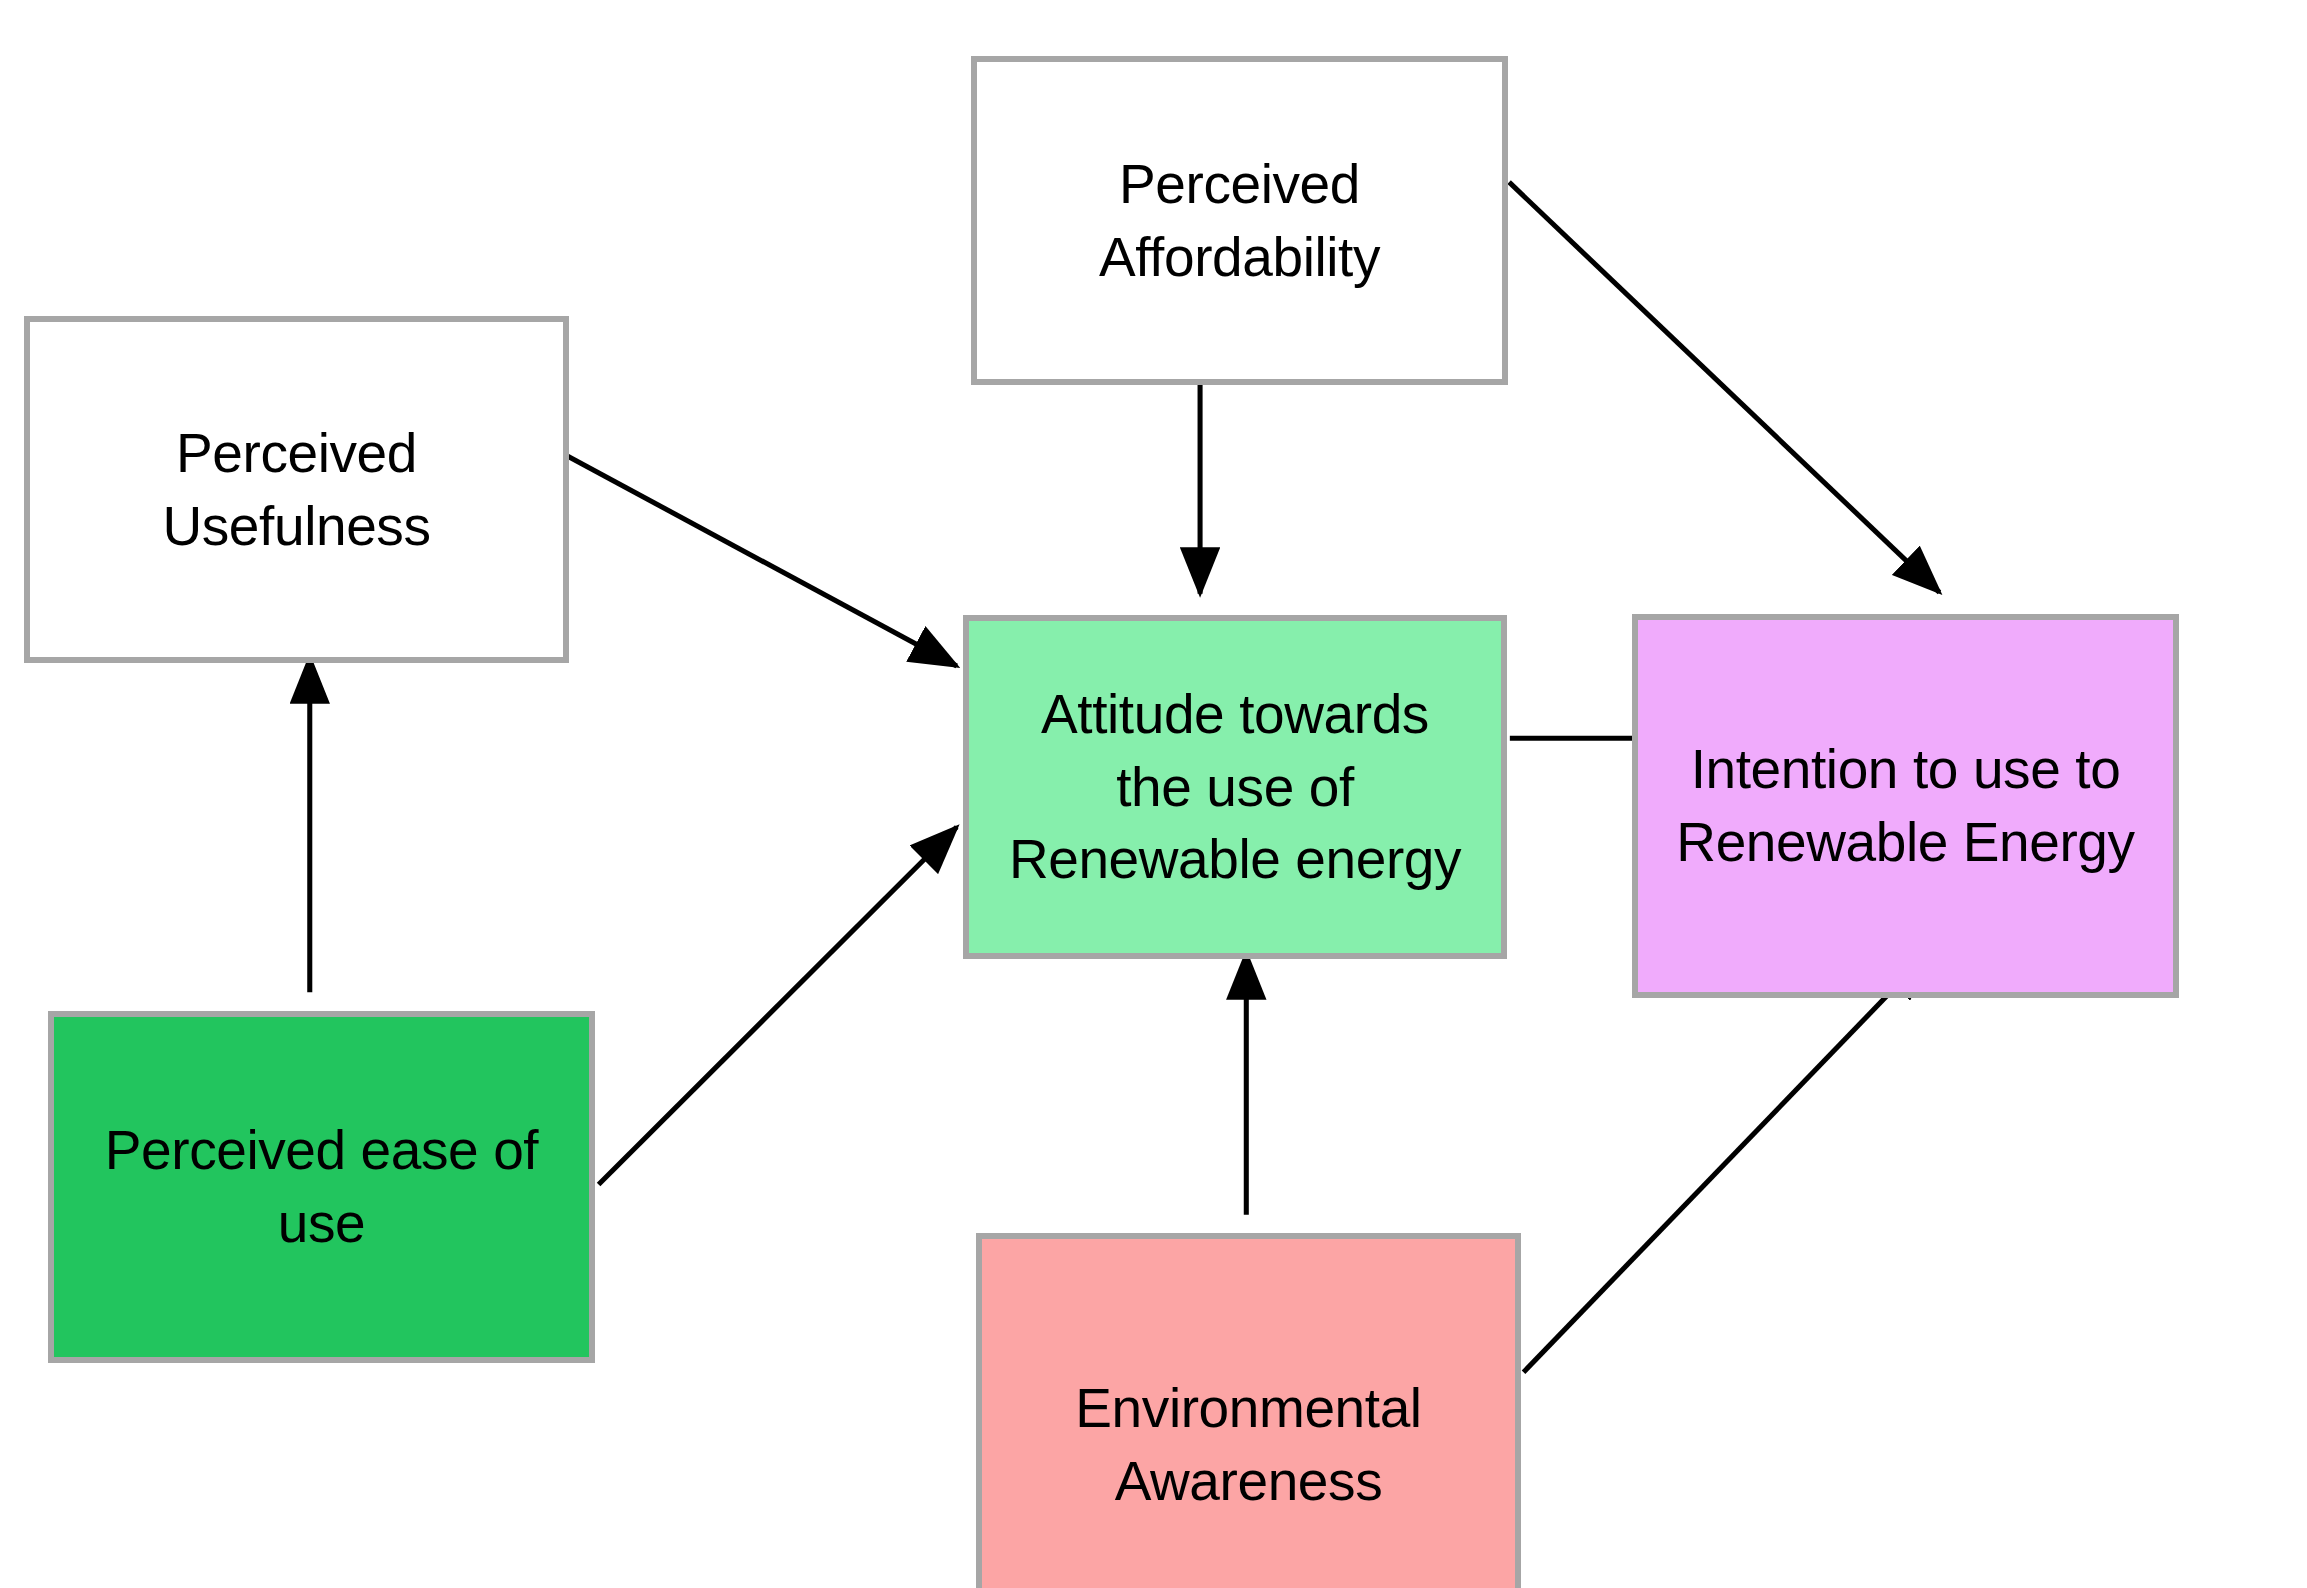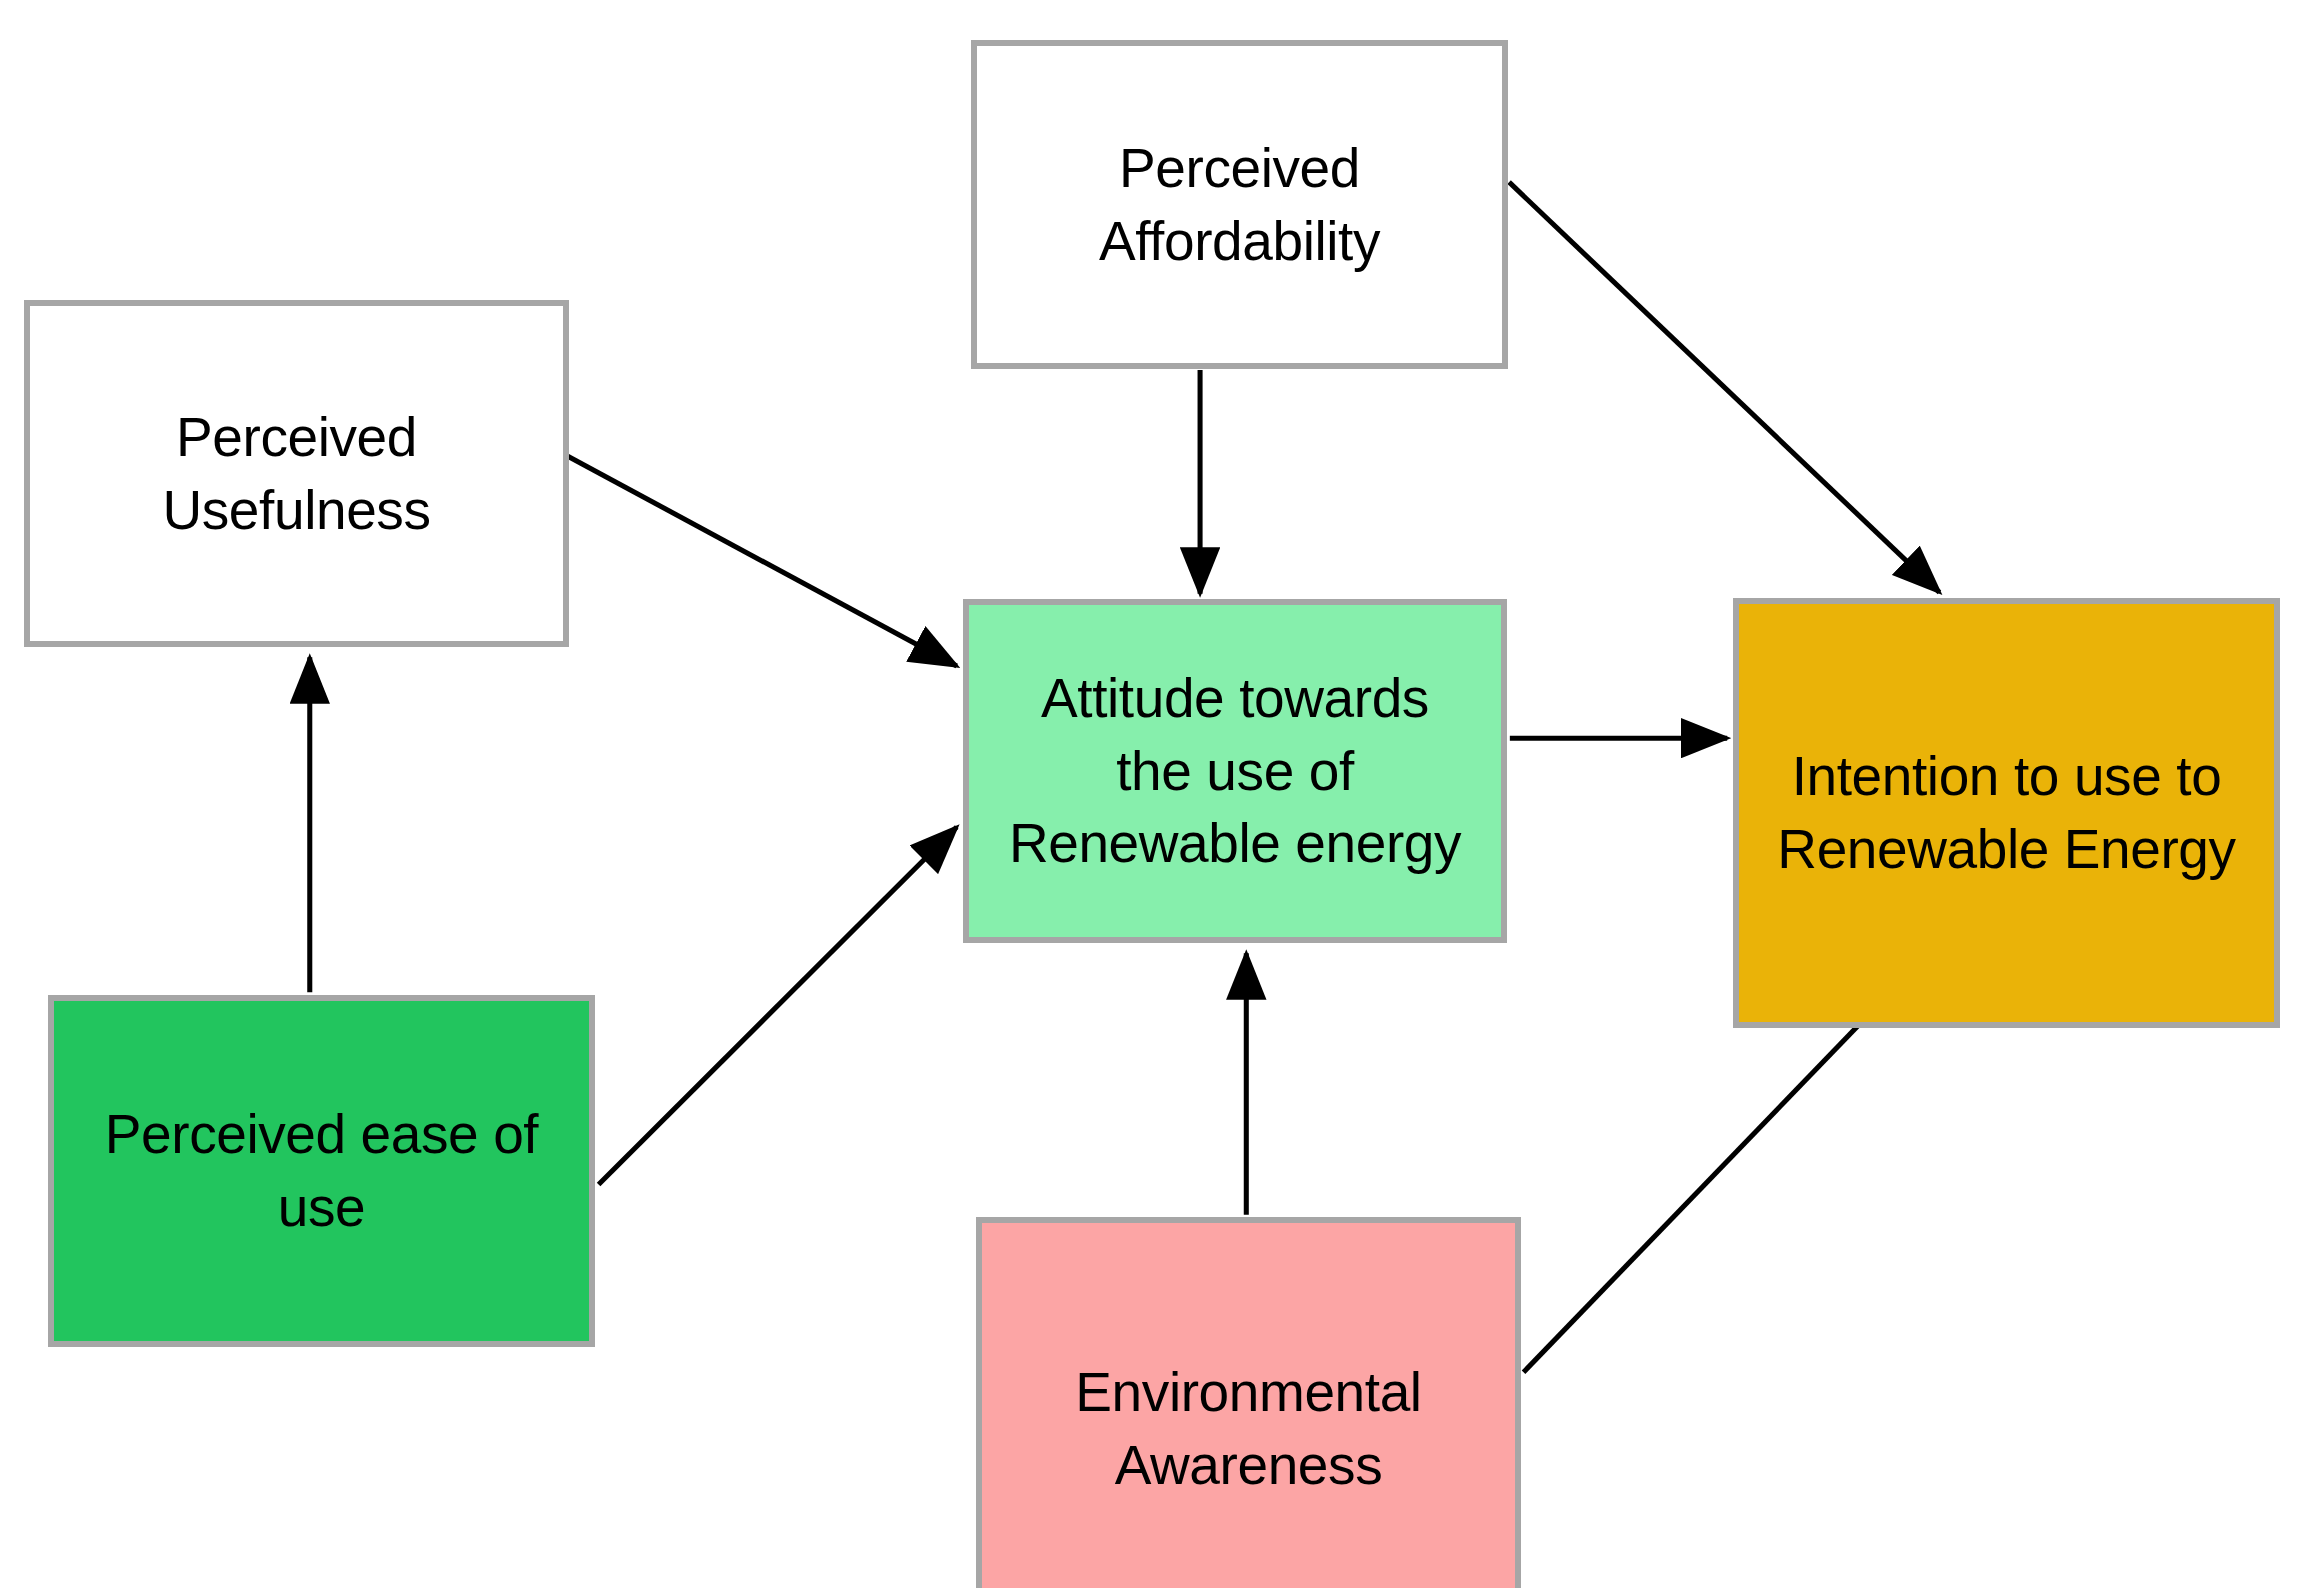--- a/index.html
+++ b/index.html
@@ -18,20 +18,21 @@
   .node {
     position: absolute;
     box-sizing: border-box;
     background: #ffffff;
     border: 6.5px solid #a6a6a6;
     display: flex;
     align-items: center;
     justify-content: center;
     text-align: center;
     z-index: 2;
+    margin-top: 16px;
   }
   .node-label {
     font-family: "Liberation Sans", sans-serif;
     font-size: 55px;
     line-height: 1.32;
     color: #000000;
     padding: 0 20px;
     white-space: pre-line;
     letter-spacing: -0.4px;
   }
@@ -76,21 +77,21 @@
     <span class="node-label">Perceived
 Affordability</span>
   </div>
 
   <div class="node" style="left: 963px; top: 599px; width: 544px; height: 344px; border-color: rgb(166, 166, 166); background: #86efac;">
     <span class="node-label">Attitude towards
 the use of
 Renewable energy</span>
   </div>
 
-  <div class="node" style="left: 1733px; top: 598px; width: 547px; height: 430px; border-color: rgb(166, 166, 166); background: #eab308;">
+  <div class="node" style="left: 1632px; top: 598px; width: 547px; height: 384px; border-color: rgb(166, 166, 166); background: #f0abfc;">
     <span class="node-label">Intention to use to
 Renewable Energy</span>
   </div>
 
   <div class="node" style="left: 48px; top: 995px; width: 547px; height: 352px; border-color: rgb(166, 166, 166); background: #22c55e;">
     <span class="node-label">Perceived ease of
 use</span>
   </div>
 
   <div class="node" style="left: 976px; top: 1217px; width: 545px; height: 424px; border-color: rgb(166, 166, 166); background: #fca5a5;">

